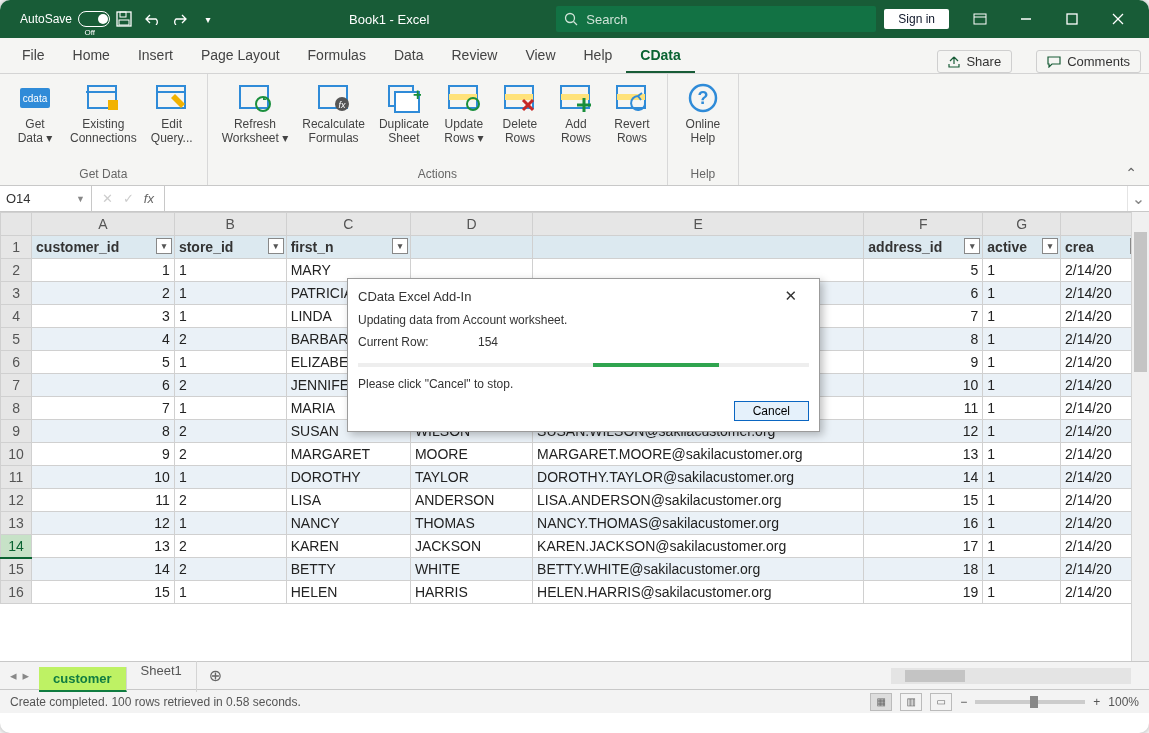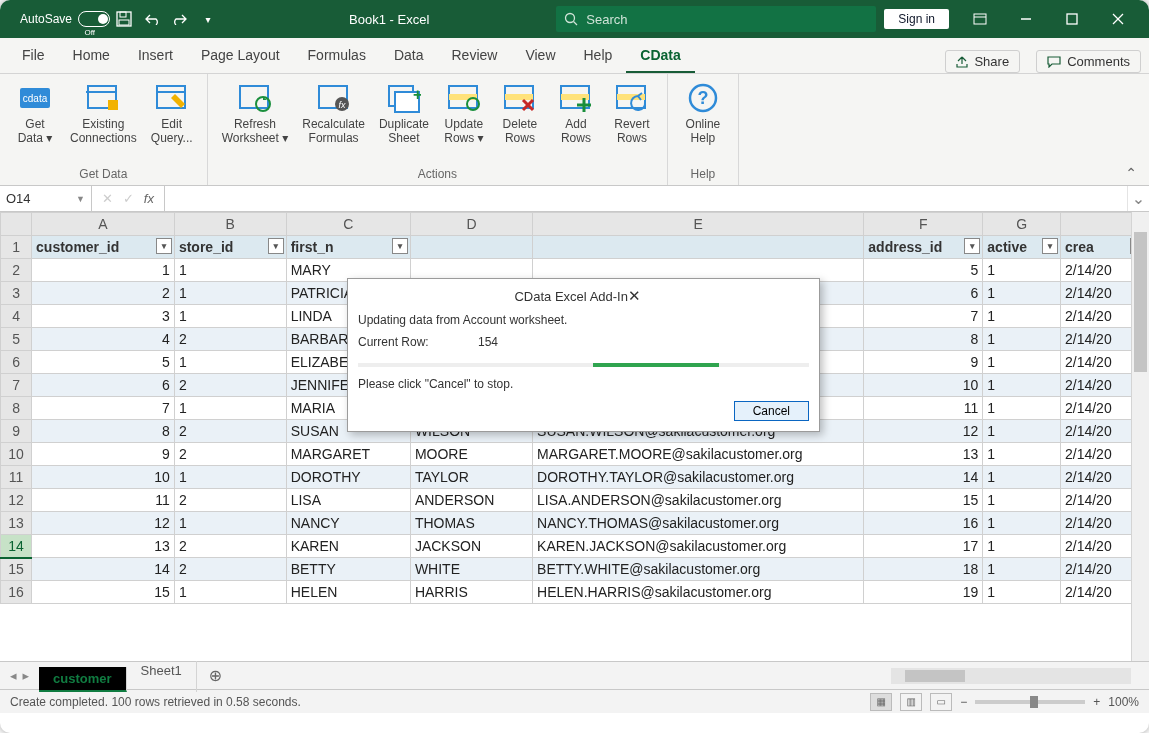--- a/index.html
+++ b/index.html
@@ -16,21 +16,21 @@
 .search-box { background: #127244; height: 26px; width: 320px; display: flex; align-items: center; padding: 0 8px; color: #cfe3d7; font-size: 13px; gap: 8px; border-radius: 2px;}
 .signin { background: #fff; color: #0f172a; font-size: 12px; padding: 3px 14px; border-radius: 2px; margin-left: 8px; }
 .win-controls { display: flex; margin-left: 8px; }
 .win-controls .icon-btn { width: 46px; height: 38px; font-size: 14px;}
 
 
 .menubar { background: #f5f5f3; height: 36px; display: flex; align-items: flex-end; padding: 0 8px; border-bottom: 1px solid #d4d4d4; }
 .menubar .tab { font-size: 14px; color: #444; padding: 8px 14px; }
 .menubar .tab.file { background: #f5f5f3; }
 .menubar .tab.active { color: #0a6332; border-bottom: 2px solid #185c37; font-weight: 600; }
-.menubar .right { margin-left: auto; display: flex; gap: 16px; }
+.menubar .right { margin-left: auto; display: flex; gap: 24px; }
 .menubar .pill { border: 1px solid #cfcfcf; border-radius: 3px; padding: 3px 10px; font-size: 13px; display: flex; align-items: center; gap: 6px; color: #333;}
 
 
 .ribbon { background: #f5f5f3; height: 112px; display: flex; border-bottom: 1px solid #c8c8c8; }
 .ribbon-group { border-right: 1px solid #d8d8d8; padding: 4px 8px 2px 8px; display: flex; flex-direction: column; }
 .ribbon-group .buttons { display: flex; gap: 2px; flex: 1; }
 .rbtn { display: flex; flex-direction: column; align-items: center; justify-content: flex-start; padding: 4px 6px; font-size: 12px; color: #444; text-align: center; line-height: 1.15; min-width: 54px; }
 .rbtn .ricon { width: 34px; height: 32px; margin-bottom: 4px; display:flex; align-items:center; justify-content:center;}
 .ribbon-group .grplabel { text-align: center; font-size: 12px; color: #666; padding-bottom: 2px; }
 .ribbon .collapse { margin-left: auto; align-self: flex-end; padding: 4px 12px; color: #666; font-size: 14px;}
@@ -60,36 +60,36 @@
 .grid .num { text-align: right; }
 
 
 .vscroll { position: absolute; right: 0; top: 0; width: 18px; bottom: 0; background: #f0f0f0; border-left:1px solid #d4d4d4;}
 .vscroll .thumb { position:absolute; left:2px; right:2px; top:20px; height:140px; background:#c4c4c4;}
 
 
 .tabstrip { height: 28px; background: #f3f3f3; display: flex; align-items: center; border-top: 1px solid #c8c8c8; font-size: 13px;}
 .tabstrip .nav { padding: 0 10px; color: #888; display:flex; gap:6px;}
 .tabstrip .stab { padding: 4px 14px; border-right: 1px solid #d4d4d4; color:#555; }
-.tabstrip .stab.active { background: #000000; border-bottom: 2px solid #107c41; font-weight:600; color:#107c41;margin-top:8px;}
+.tabstrip .stab.active { background: #bef264; border-bottom: 2px solid #107c41; font-weight:600; color:#107c41;margin-top:8px;}
 .tabstrip .addtab { padding: 0 12px; color:#666; font-size:16px;}
 .tabstrip .hscroll { margin-left:auto; width:240px; height:16px; background:#e4e4e4; margin-right:18px; position:relative;}
 .tabstrip .hscroll .thumb { position:absolute; left:14px; width:60px; top:2px; bottom:2px; background:#c4c4c4;}
 
 
 .statusbar { height: 24px; background: #f3f3f3; border-top: 1px solid #c8c8c8; display: flex; align-items: center; font-size: 12px; color: #555; padding: 0 10px; gap: 12px;}
 .statusbar .right { margin-left: auto; display: flex; align-items: center; gap: 8px;}
 .view-btn { width:22px; height:18px; border:1px solid #bbb; display:flex; align-items:center; justify-content:center; font-size:10px; color:#666;}
 .view-btn.active { background:#ddd;}
 .zoom-slider { width:110px; height:4px; background:#ccc; position:relative;}
 .zoom-slider .handle { position:absolute; left:50%; top:-4px; width:8px; height:12px; background:#888;}
 
 
 .dialog { position: absolute; left: 347px; top: 278px; width: 473px; background: #fff; border: 1px solid #9b9b9b; box-shadow: 3px 3px 8px rgba(0,0,0,0.25); font-size: 12px; color:#333;}
-.dialog .dtitle { padding: 8px 22px 4px 10px; font-size: 13px; display:flex; justify-content:center; align-items:center;}
+.dialog .dtitle { padding: 8px 22px 4px 10px; font-size: 13px; display:flex; justify-content:space-between; align-items:center;}
 .dialog .dbody { padding: 4px 10px 10px 10px; }
 .dialog .row { display:flex; gap:30px; margin-top:4px;}
 .dialog .row .lbl { width:90px;}
 .dialog .prog { height:4px; background:#eee; margin: 14px 0 10px 0; position:relative;}
 .dialog .prog .bar { position:absolute; left:52%; width:28%; top:0; bottom:0; background:#2fa44f;}
 .dialog .dfoot { padding: 0 10px 10px 10px; display:flex; justify-content:flex-end;}
 .dialog button { border:1px solid #0a66c2; background:#e5f1fb; padding:2px 18px; font-size:12px;}
 
 svg { display:block; }
 </style>

